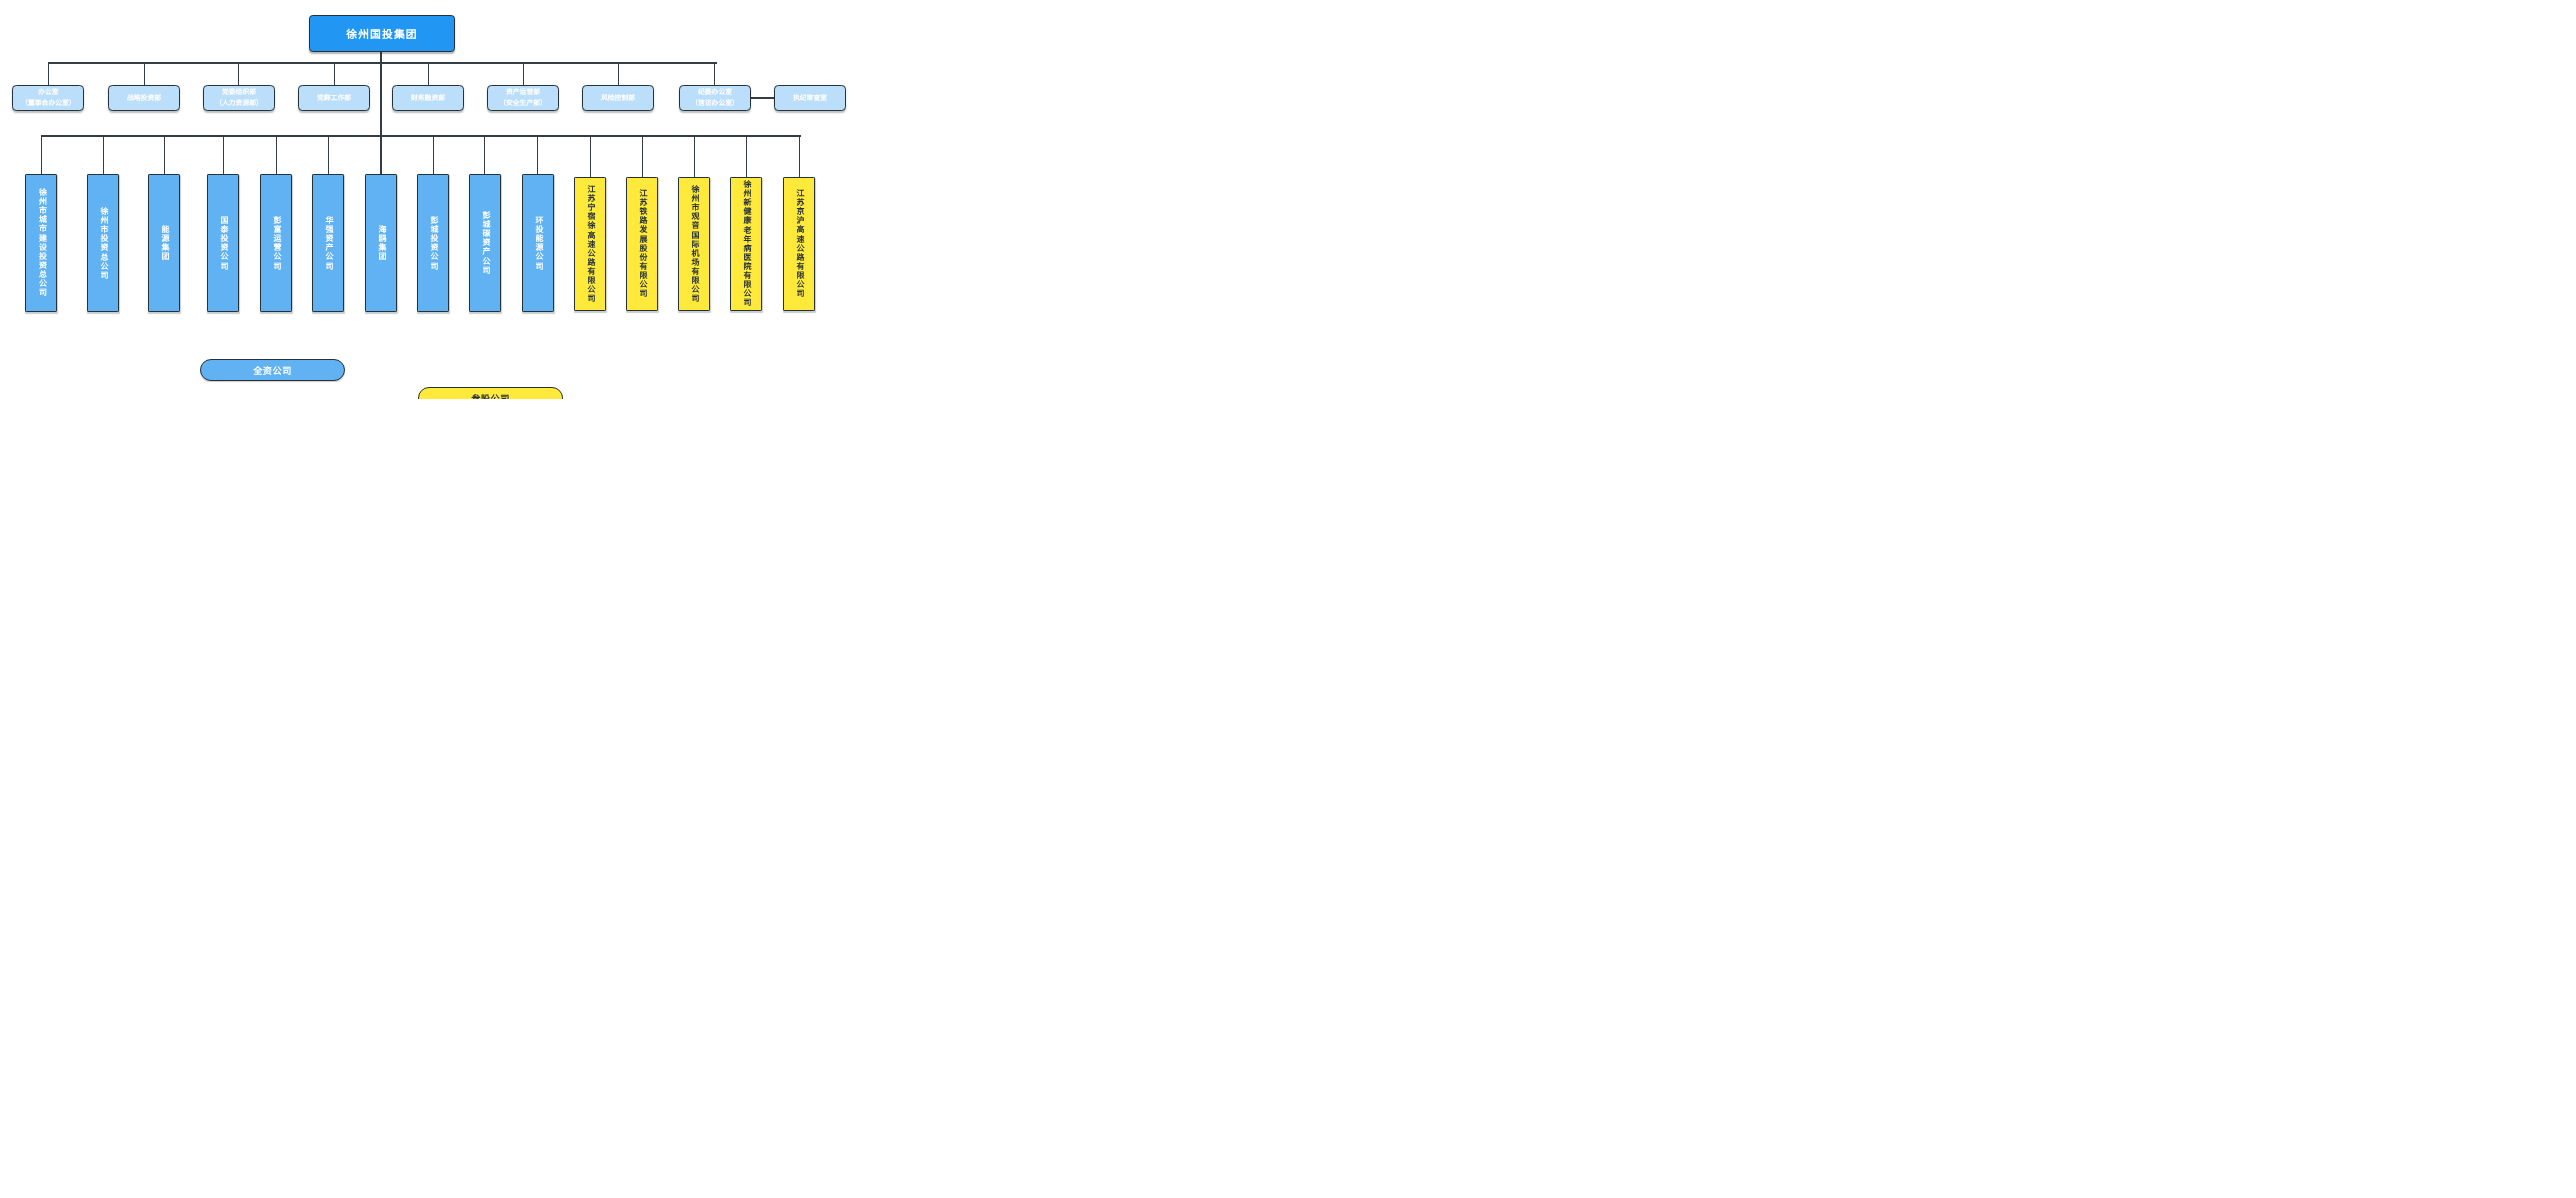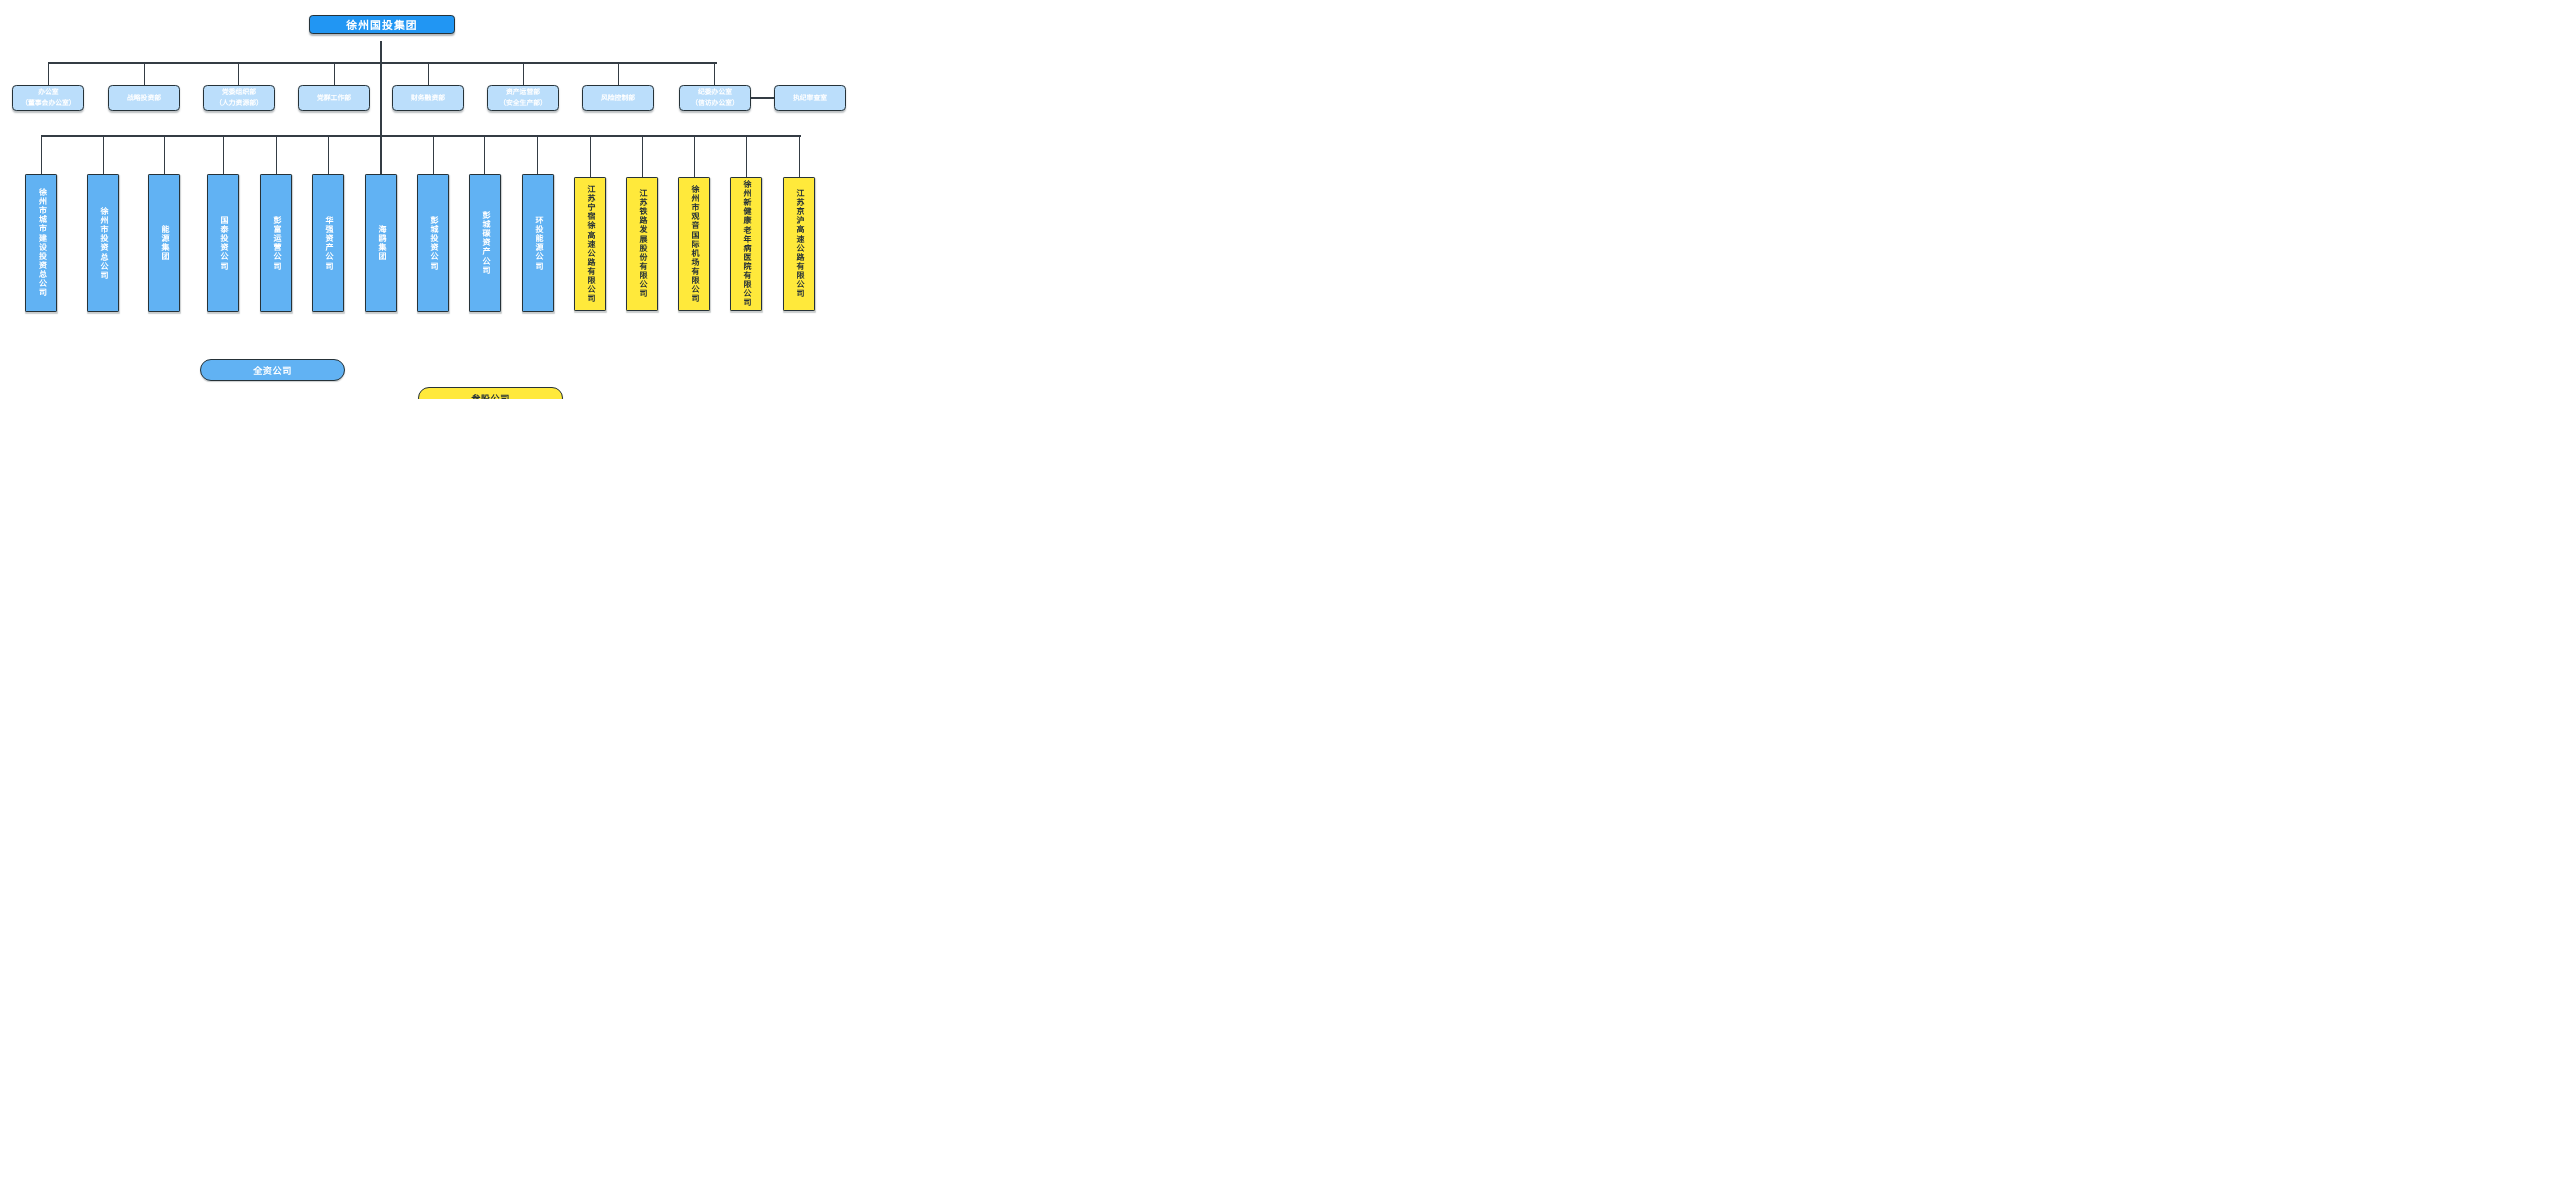--- a/index.html
+++ b/index.html
@@ -31,21 +31,21 @@
   
   .node{
     position:absolute;
     display:flex;
     flex-direction:column;
     align-items:center;
     justify-content:center;
     text-align:center;
   }
   .root-node{
-    left:309px;top:14.6px;width:146px;height:19px;
+    left:309px;top:14.6px;width:146px;height:37px;
     background:var(--root-fill);
     border:1.6px solid var(--border);
     border-radius:3.8px;
     box-shadow:0 1.6px 1.6px rgba(38,50,56,.35);
     color:var(--text-on-blue);
     font-size:10.8px;font-weight:700;letter-spacing:1.1px;
   }
   .dept{
     top:85px;width:72px;height:26px;
     background:var(--department-fill);

